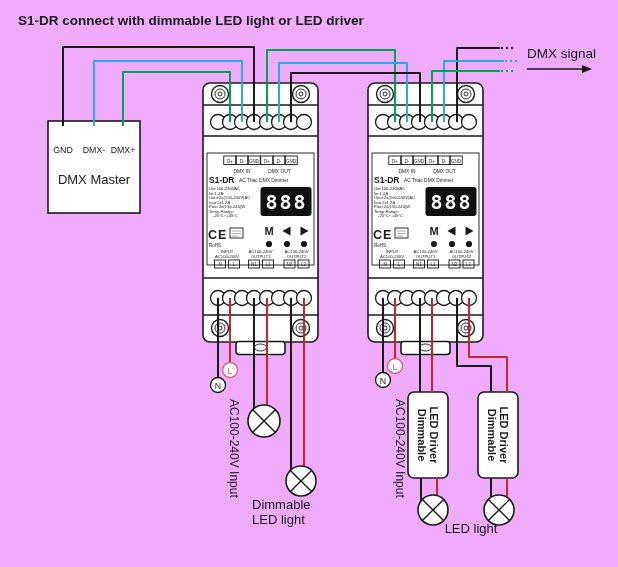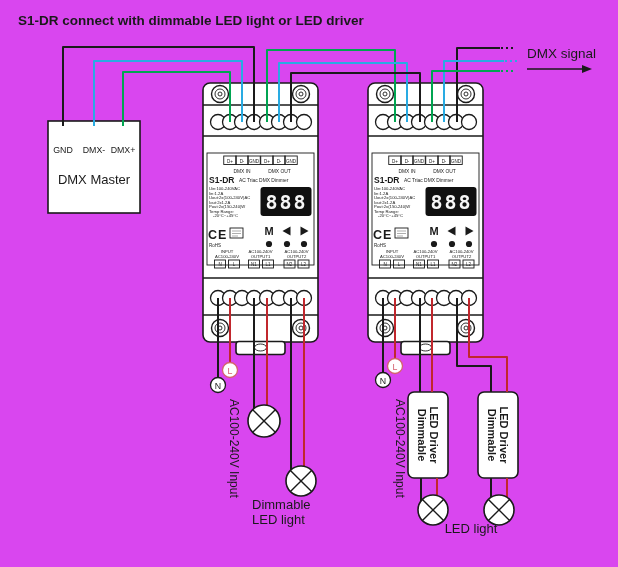--- a/index.html
+++ b/index.html
@@ -1,16 +1,16 @@
 <!DOCTYPE html>
 <html style="--ink: #1a1a1a; --wire-black: #1a1a1a; --wire-blue: #29abe2; --wire-green: #00a551; --wire-red: #c1272d; --live-red: #d4626e;"><head>
 <meta charset="utf-8">
 <style>
   html,body { margin:0; padding:0; background:#ffffff; }
-  #stage { position:relative; width:618px; height:567px; background:#d946ef; overflow:hidden; }
+  #stage { position:relative; width:618px; height:567px; background:#f0abfc; overflow:hidden; }
   svg { display:block; }
   .tx  { font-family:"Liberation Sans", sans-serif; fill:var(--ink,#1a1a1a); }
   .mono{ font-family:"DejaVu Sans Mono", monospace; }
   .mid { text-anchor:middle; }
   .bold{ font-weight:bold; }
   .s4  { font-size:4.2px; }
   .s45 { font-size:4.5px; }
   .s5  { font-size:4.9px; }
   .s85 { font-size:8.5px; font-weight:bold; }
   .s9  { font-size:8.8px; }

